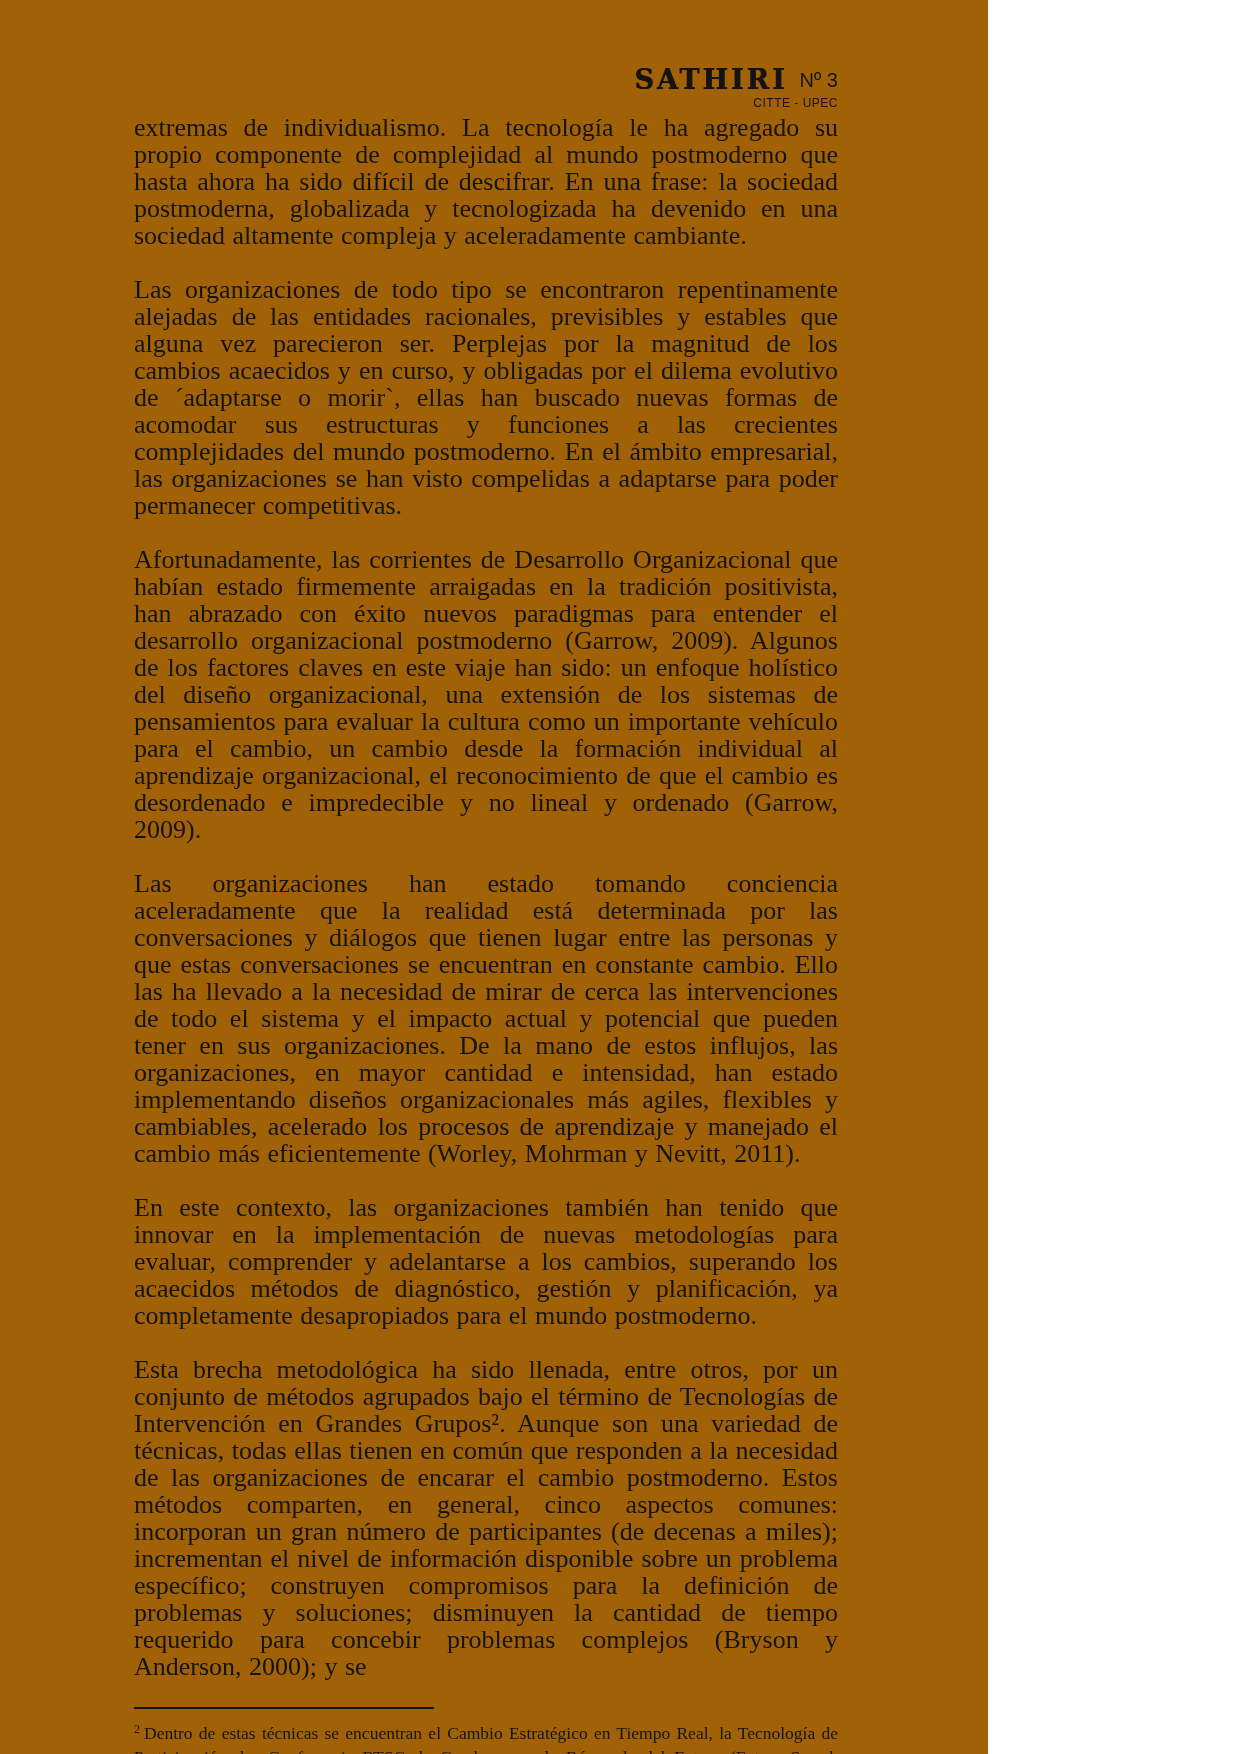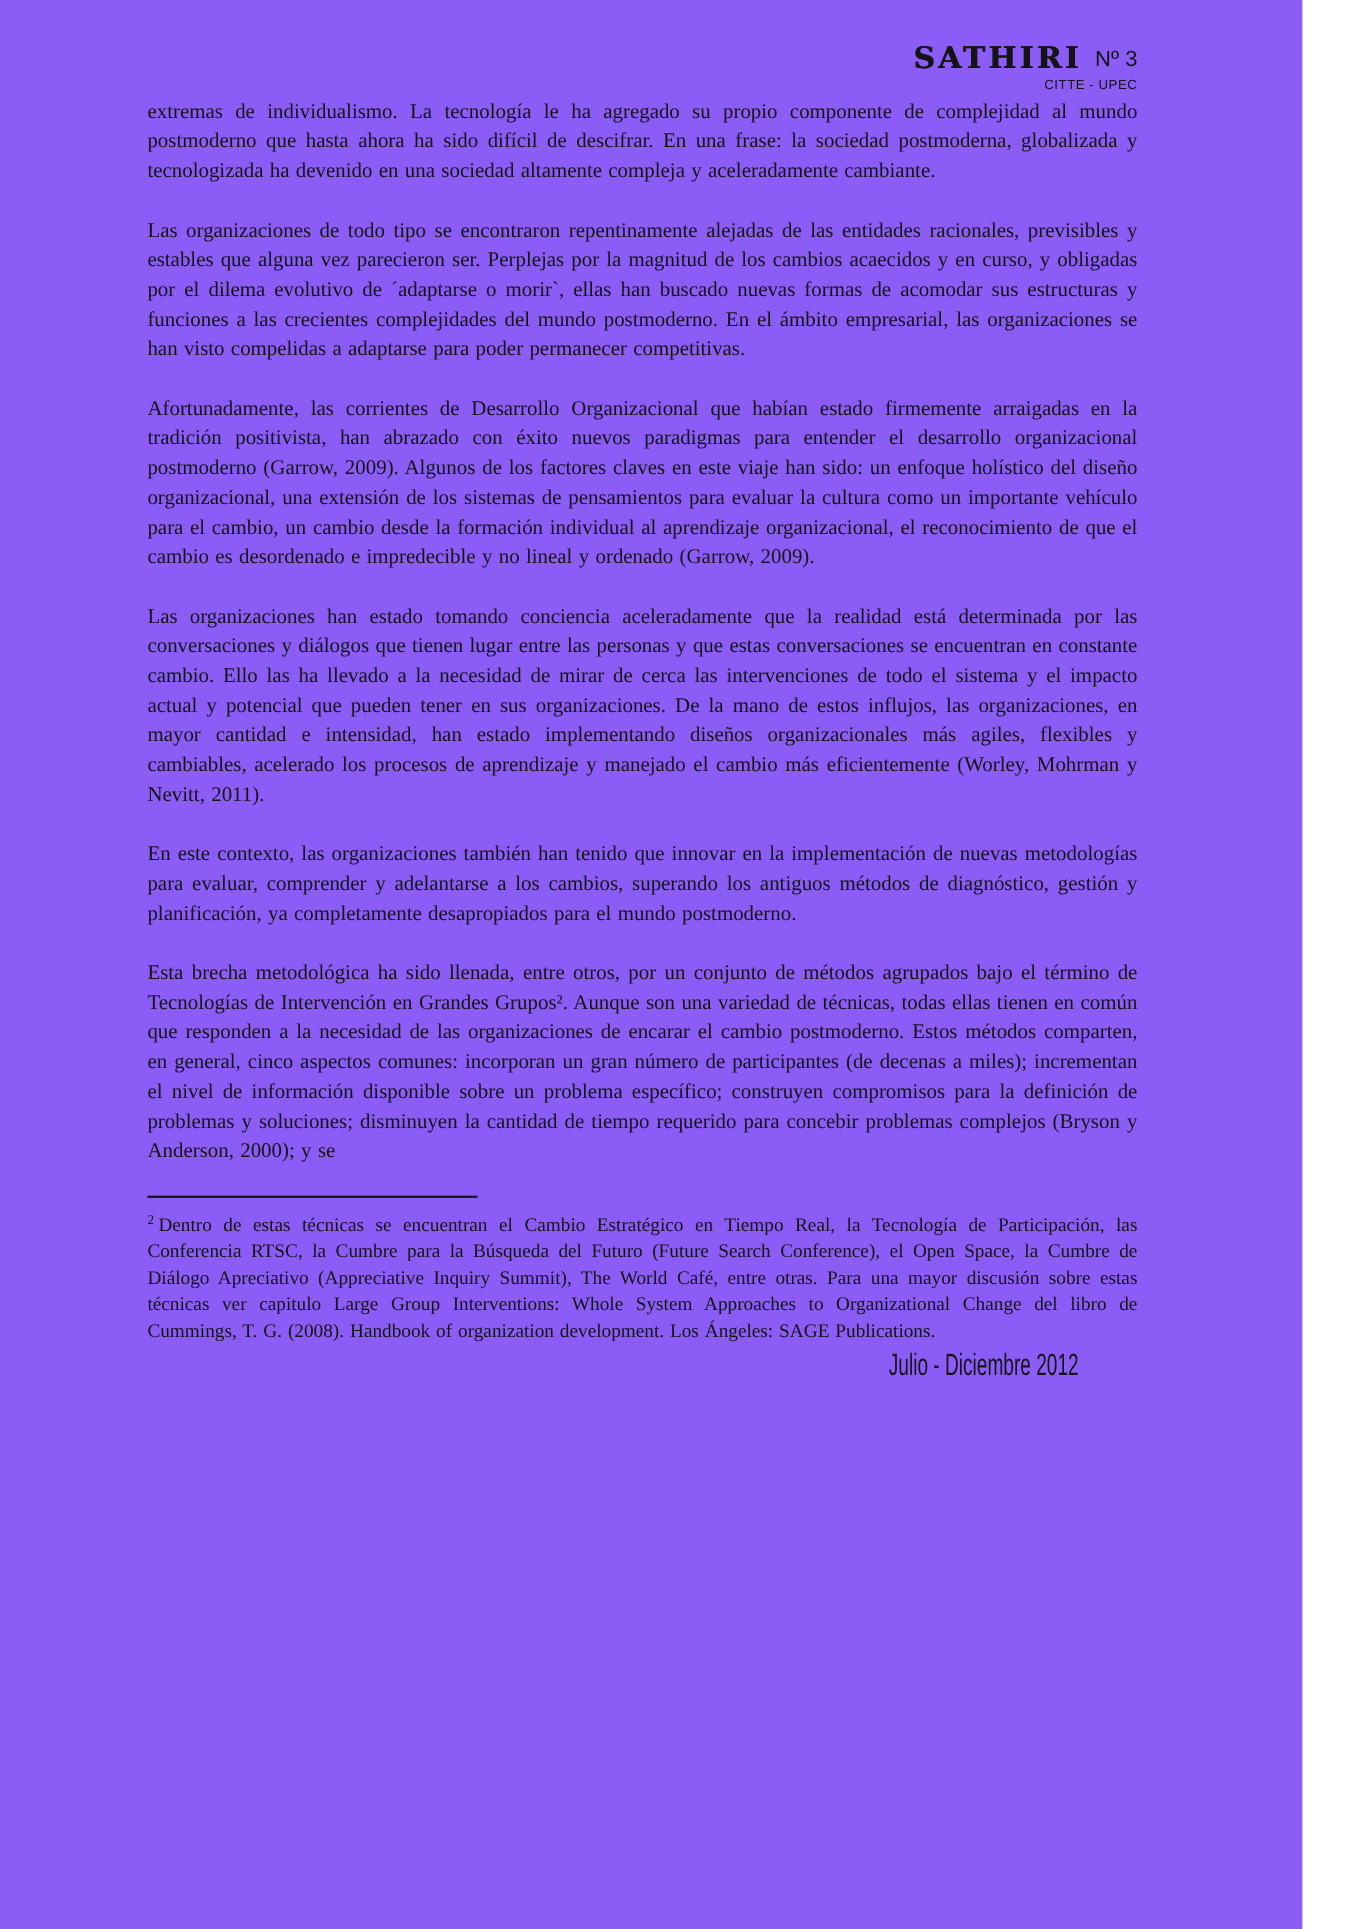--- a/index.html
+++ b/index.html
@@ -2,26 +2,26 @@
 <html><head>
 <meta charset="utf-8">
 <style>
   html, body {
     margin: 0;
     padding: 0;
     background: #ffffff;
   }
   .page {
     position: relative;
-    width: 1184px;
+    width: 988px;
     height: 1754px;
     box-sizing: border-box;
-    background: #8b5cf6;
+    background: #a16207;
     color: #141414;
-    padding: 38px 150px 0 134px;
+    padding: 64px 150px 0 134px;
     overflow: hidden;
     font-family: "Liberation Serif", serif;
   }
   .header {
     text-align: right;
     margin-bottom: 4px;
   }
   .journal-title {
     font-family: "DejaVu Serif", serif;
     font-weight: bold;
@@ -37,21 +37,21 @@
     display: inline-block;
     vertical-align: 2px;
   }
   .institution {
     font-family: "Liberation Sans", sans-serif;
     font-size: 12px;
     letter-spacing: 0.5px;
     margin-top: 1px;
   }
   .body-text p {
-    font-size: 19px;
+    font-size: 26px;
     line-height: 27px;
     text-align: justify;
     margin: 0 0 27px 0;
     word-spacing: 1px;
   }
   .footnote-block {
     margin-top: 2px;
   }
   .footnote-rule {
     width: 300px;
@@ -96,21 +96,21 @@
       <span class="journal-title">SATHIRI</span><span class="issue-number">Nº 3</span>
     </div>
     <div class="institution">CITTE - UPEC</div>
   </div>
 
   <div class="body-text">
     <p>extremas de individualismo. La tecnología le ha agregado su propio componente de complejidad al mundo postmoderno que hasta ahora ha sido difícil de descifrar.  En una frase: la sociedad postmoderna, globalizada y tecnologizada ha devenido en una sociedad altamente compleja y aceleradamente cambiante.</p>
     <p>Las organizaciones de todo tipo se encontraron repentinamente alejadas de las entidades racionales, previsibles y estables que alguna vez parecieron ser. Perplejas por la magnitud de los cambios acaecidos y en curso, y obligadas por el dilema evolutivo de ´adaptarse o morir`, ellas han buscado nuevas formas de acomodar sus estructuras y funciones a las crecientes complejidades del mundo postmoderno. En el ámbito empresarial, las organizaciones se han visto compelidas a adaptarse para poder permanecer competitivas.</p>
     <p>Afortunadamente, las corrientes de Desarrollo Organizacional que habían estado firmemente arraigadas en la tradición positivista, han abrazado con éxito nuevos paradigmas para entender el desarrollo organizacional postmoderno (Garrow, 2009). Algunos de los factores claves en este viaje han sido: un enfoque holístico del diseño organizacional, una extensión de los sistemas de pensamientos para evaluar la cultura como un importante vehículo para el cambio, un cambio desde la formación individual al aprendizaje organizacional, el reconocimiento de que el cambio es desordenado e impredecible y no lineal y ordenado (Garrow, 2009).</p>
     <p>Las organizaciones han estado tomando conciencia aceleradamente que la realidad está determinada por las conversaciones y diálogos que tienen lugar entre las personas y que estas conversaciones se encuentran en constante cambio. Ello las ha llevado a la necesidad de mirar de cerca las intervenciones de todo el sistema y el impacto actual y potencial que pueden tener en sus organizaciones. De la mano de estos influjos, las organizaciones, en mayor cantidad e intensidad, han estado implementando diseños organizacionales más agiles, flexibles y cambiables, acelerado los procesos de aprendizaje y manejado el cambio más eficientemente (Worley, Mohrman y Nevitt, 2011).</p>
-    <p>En este contexto, las organizaciones también han tenido que innovar en la implementación de nuevas metodologías para evaluar, comprender y adelantarse a los cambios, superando los antiguos métodos de diagnóstico, gestión y planificación, ya completamente desapropiados para el mundo postmoderno.</p>
+    <p>En este contexto, las organizaciones también han tenido que innovar en la implementación de nuevas metodologías para evaluar, comprender y adelantarse a los cambios, superando los acaecidos métodos de diagnóstico, gestión y planificación, ya completamente desapropiados para el mundo postmoderno.</p>
     <p>Esta brecha metodológica ha sido llenada, entre otros, por un conjunto de métodos agrupados bajo el término de Tecnologías de Intervención en Grandes Grupos². Aunque son una variedad de técnicas, todas ellas tienen en común que responden a la necesidad de las organizaciones de encarar el cambio postmoderno. Estos métodos comparten, en general, cinco aspectos comunes: incorporan un gran número de participantes (de decenas a miles); incrementan el nivel de información disponible sobre un problema específico; construyen compromisos para la definición de problemas y soluciones; disminuyen la cantidad de tiempo requerido para concebir problemas complejos (Bryson y Anderson, 2000); y se</p>
   </div>
 
   <div class="footnote-block">
     <div class="footnote-rule"></div>
     <div class="footnote-body">
       <sup>2</sup><span>Dentro de estas técnicas se encuentran el Cambio Estratégico en Tiempo Real, la Tecnología de Participación, las Conferencia RTSC, la Cumbre para la Búsqueda del Futuro (Future Search Conference), el Open Space, la Cumbre de Diálogo Apreciativo (Appreciative Inquiry Summit), The World Café, entre otras. Para una mayor discusión sobre estas técnicas ver capitulo Large Group Interventions: Whole System Approaches to Organizational Change del libro de Cummings, T. G. (2008). Handbook of organization development. Los Ángeles: SAGE Publications.</span>
     </div>
   </div>
 

